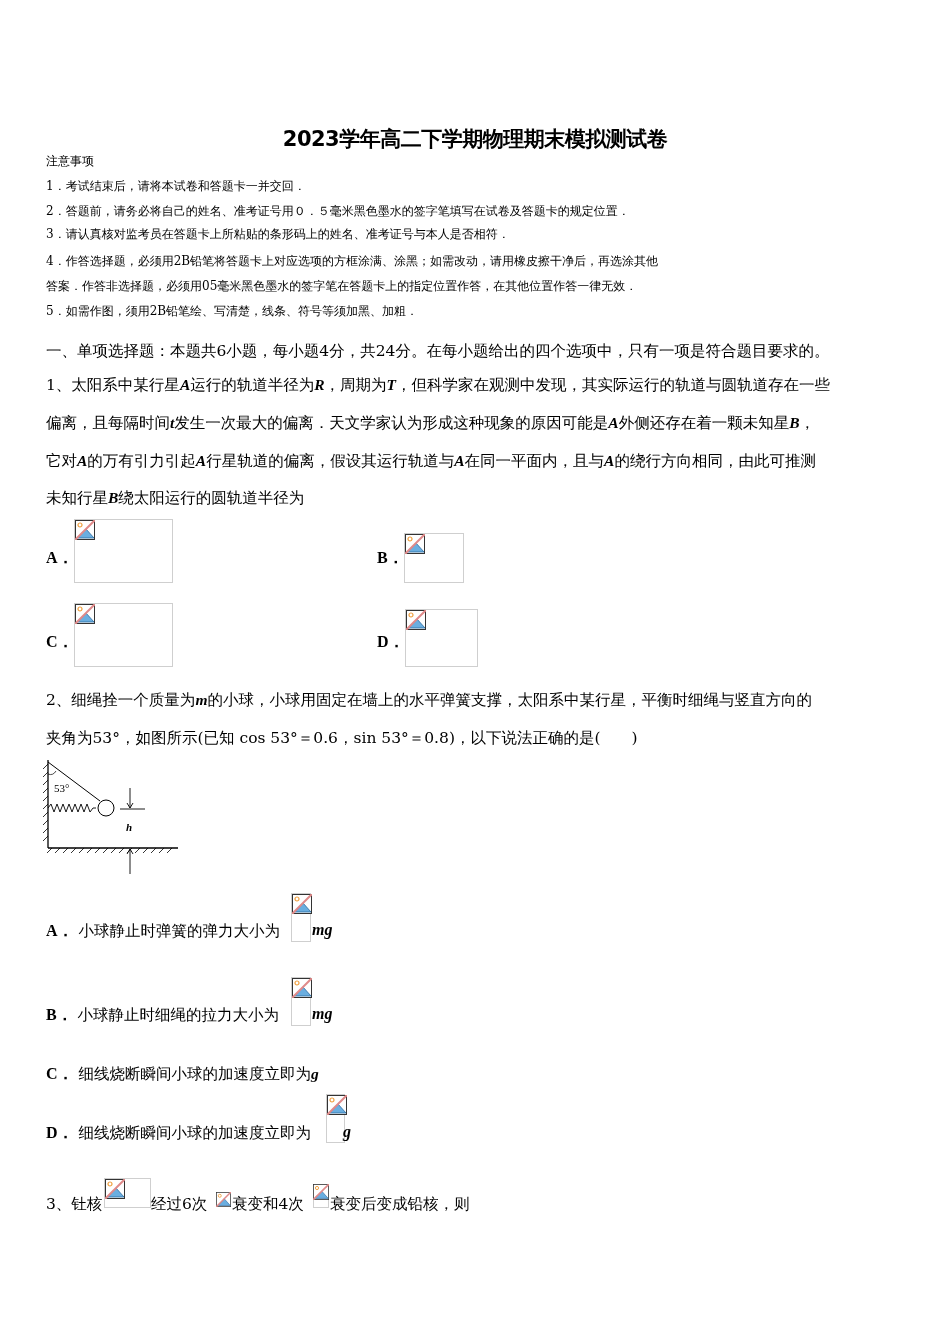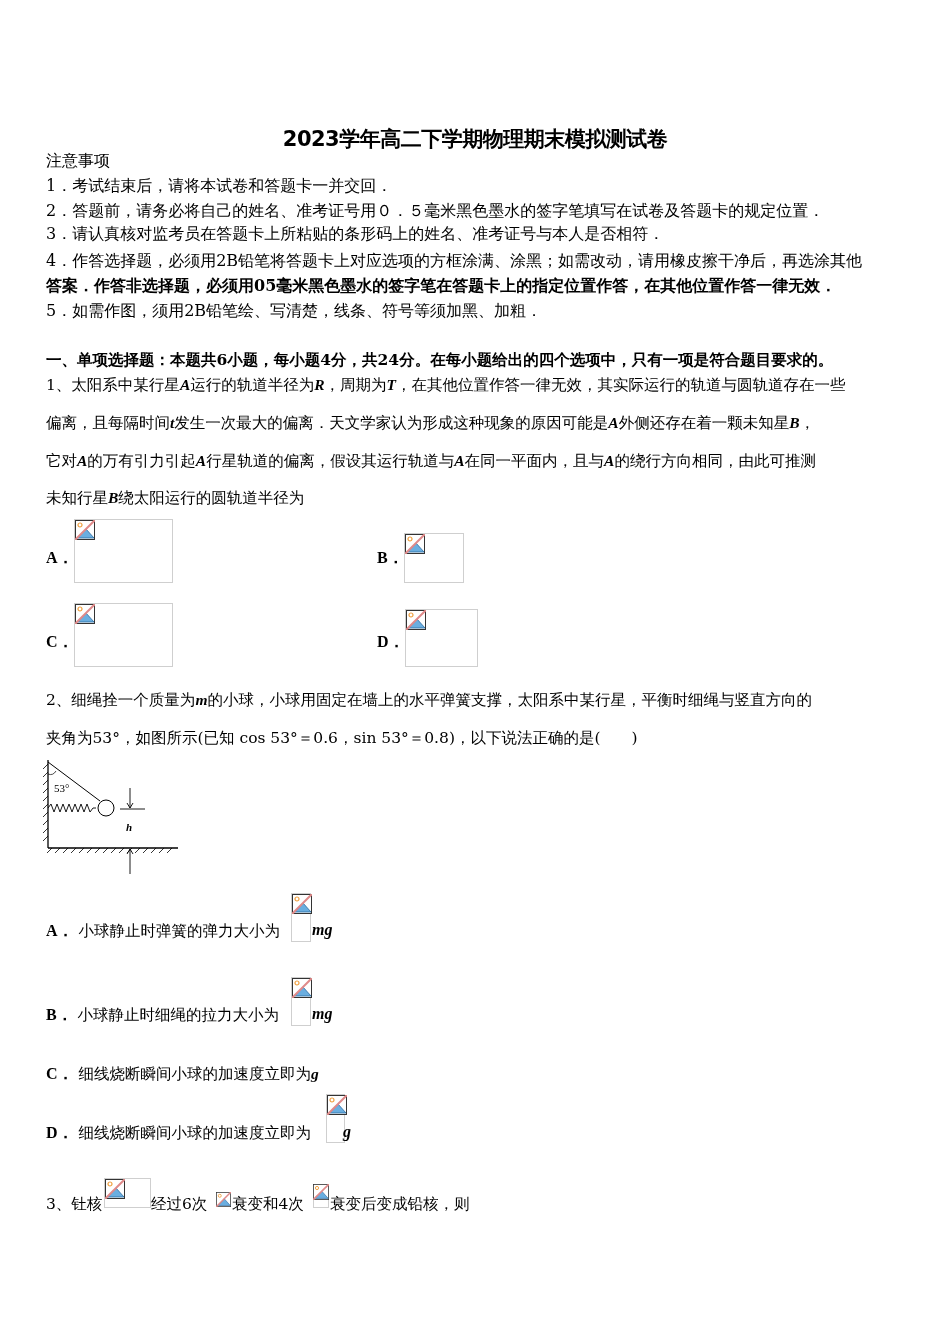--- a/index.html
+++ b/index.html
@@ -1,21 +1,21 @@
 <!DOCTYPE html>
 <html><head>
 <meta charset="utf-8">
 <style>
   html, body { margin: 0; padding: 0; background: #ffffff; }
   body { width: 950px; height: 1344px; position: relative; overflow: hidden;
          font-family: "DejaVu Serif", "Liberation Serif", serif; color: #000; }
   .abs { position: absolute; white-space: nowrap; }
   .title { left: 0; width: 950px; top: 112px; text-align: center;
            font-family: "DejaVu Sans", sans-serif; font-weight: bold; font-size: 21px; letter-spacing: -0.5px; margin-top: 13px; }
-  .note { left: 46px; font-size: 16px; line-height: 20px; }
+  .note { left: 46px; font-size: 12px; line-height: 20px; }
   .q { left: 46px; font-size: 15.5px; }
   .it { font-style: italic; font-family: "Liberation Serif", serif; font-weight: bold; }
   .opt-label { font-weight: bold; font-family: "Liberation Serif", serif; font-size: 16px; }
   .imgbox { position: absolute; border: 1px solid #cfcfcf; background: #fff; box-sizing: border-box; }
   .broken { position: absolute; left: 0; top: 0; width: 20px; height: 20px; }
 </style>
 </head>
 <body>
 
 <svg width="0" height="0" style="position:absolute">
@@ -29,27 +29,27 @@
   </defs>
 </svg>
 
 <div class="abs title">2023学年高二下学期物理期末模拟测试卷</div>
 
 <div class="abs note" style="top:151px;">注意事项</div>
 <div class="abs note" style="top:176px;">1．考试结束后，请将本试卷和答题卡一并交回．</div>
 <div class="abs note" style="top:201px;">2．答题前，请务必将自己的姓名、准考证号用０．５毫米黑色墨水的签字笔填写在试卷及答题卡的规定位置．</div>
 <div class="abs note" style="top:224px;">3．请认真核对监考员在答题卡上所粘贴的条形码上的姓名、准考证号与本人是否相符．</div>
 <div class="abs note" style="top:251px;">4．作答选择题，必须用2B铅笔将答题卡上对应选项的方框涂满、涂黑；如需改动，请用橡皮擦干净后，再选涂其他</div>
-<div class="abs note" style="top:276px;font-weight:bold;">答案．作答非选择题，必须用05毫米黑色墨水的签字笔在答题卡上的指定位置作答，在其他位置作答一律无效．</div>
+<div class="abs note" style="top:276px;">答案．作答非选择题，必须用05毫米黑色墨水的签字笔在答题卡上的指定位置作答，在其他位置作答一律无效．</div>
 <div class="abs note" style="top:301px;">5．如需作图，须用2B铅笔绘、写清楚，线条、符号等须加黑、加粗．</div>
 
-<div class="abs q" style="top:350px;font-weight:bold;">一、单项选择题：本题共6小题，每小题4分，共24分。在每小题给出的四个选项中，只有一项是符合题目要求的。</div>
+<div class="abs q" style="top:341px;">一、单项选择题：本题共6小题，每小题4分，共24分。在每小题给出的四个选项中，只有一项是符合题目要求的。</div>
 
 <div class="abs q" style="top:375px;">
-  <span>1、太阳系中某行星</span><span class="it">A</span><span>运行的轨道半径为</span><span class="it">R</span><span>，周期为</span><span class="it">T</span><span>，在其他位置作答一律无效，其实际运行的轨道与圆轨道存在一些</span>
+  <span>1、太阳系中某行星</span><span class="it">A</span><span>运行的轨道半径为</span><span class="it">R</span><span>，周期为</span><span class="it">T</span><span>，但科学家在观测中发现，其实际运行的轨道与圆轨道存在一些</span>
 </div>
 <div class="abs q" style="top:413px;">
   <span>偏离，且每隔时间</span><span class="it">t</span><span>发生一次最大的偏离．天文学家认为形成这种现象的原因可能是</span><span class="it">A</span><span>外侧还存在着一颗未知星</span><span class="it">B</span><span>，</span>
 </div>
 <div class="abs q" style="top:451px;">
   <span>它对</span><span class="it">A</span><span>的万有引力引起</span><span class="it">A</span><span>行星轨道的偏离，假设其运行轨道与</span><span class="it">A</span><span>在同一平面内，且与</span><span class="it">A</span><span>的绕行方向相同，由此可推测</span>
 </div>
 <div class="abs q" style="top:488px;">
   <span>未知行星</span><span class="it">B</span><span>绕太阳运行的圆轨道半径为</span>
 </div>

